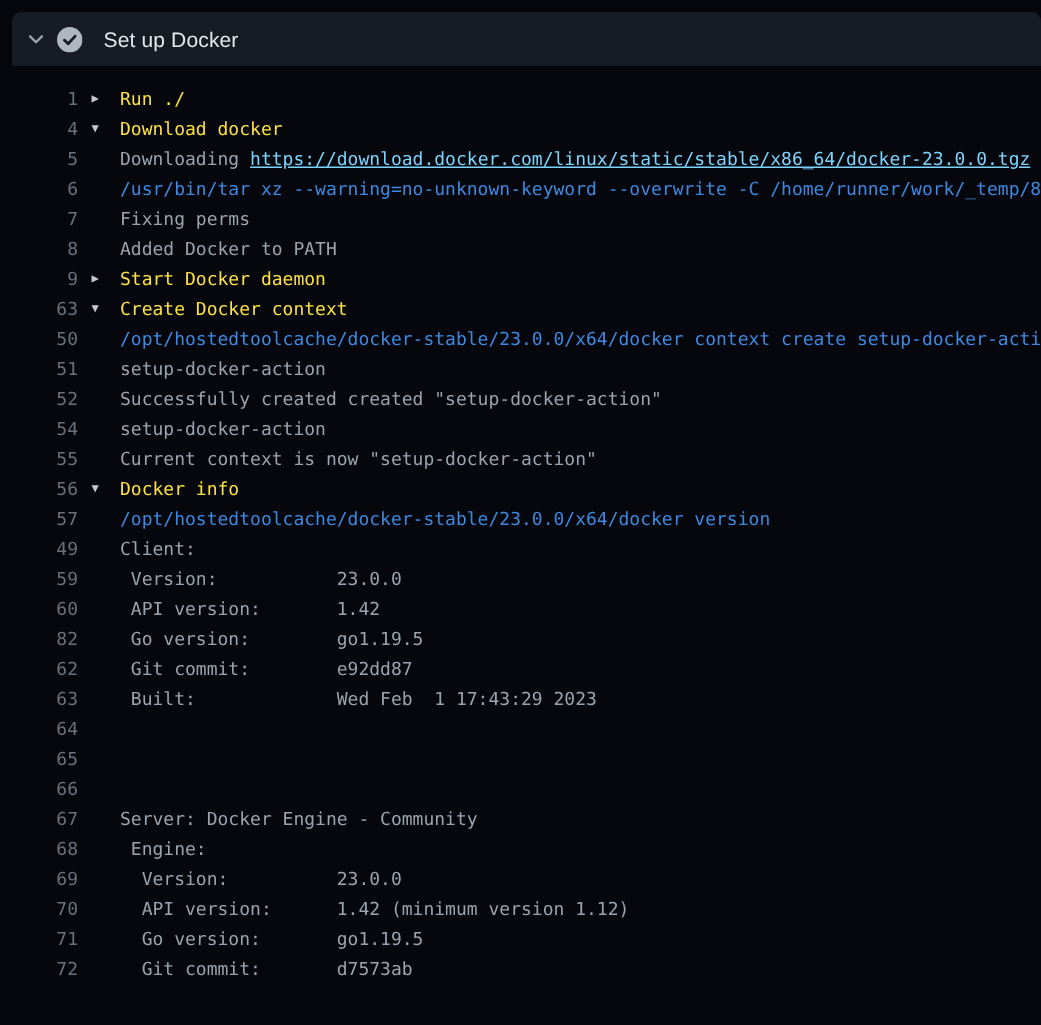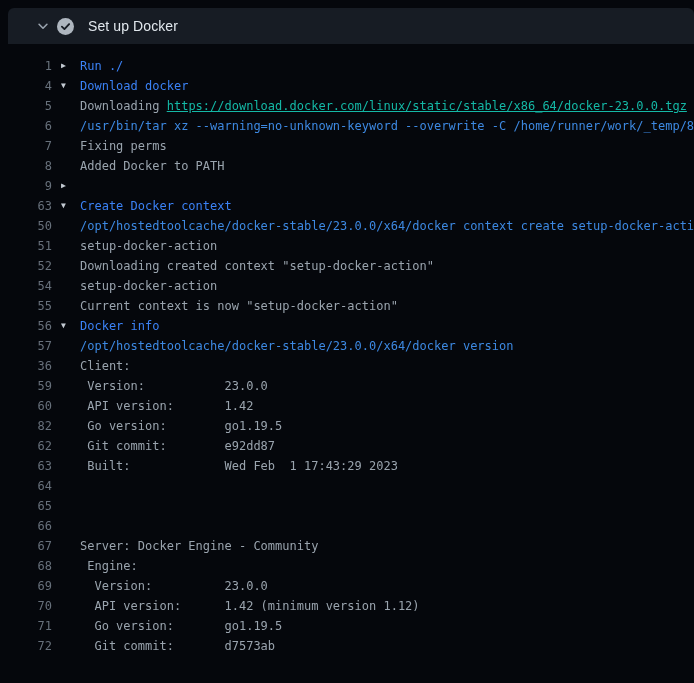--- a/index.html
+++ b/index.html
@@ -6,21 +6,21 @@
   html,body { width:694px; height:683px; overflow:hidden; }
   body {
     background:#05070c;
     font-family:"Liberation Sans", sans-serif;
   }
   .step-header {
     position:absolute; top:8px; left:8px; right:0; height:36px;
     background:#171c24;
     border-radius:6px 6px 0 0;
     display:flex; align-items:center;
-    padding-left:24px;
+    padding-left:5px;
     cursor:pointer;
   }
   .chev-btn {
     width:22px; height:22px; display:flex; align-items:center; justify-content:center;
     background:none; border:none; cursor:pointer; flex:none;
   }
   .status-wrap { margin-left:3px; flex:none; display:flex; align-items:center; }
   .step-title {
     margin-left:14px;
     color:#e2e8ee; font-size:14px; letter-spacing:0.1px;
@@ -36,23 +36,23 @@
   .lnum {
     flex:none; width:52px; text-align:right;
     color:#68717c; text-decoration:none; cursor:pointer;
   }
   .exp {
     flex:none; width:28px; padding-left:9px;
     font-size:8px; line-height:20px;
     color:#c3cad2; cursor:pointer;
   }
   .txt { flex:none; white-space:pre; color:#9aa4ae; }
-  .txt.group { color:#3b82f6; }
+  .txt.group { color:#fde047; }
   .txt.command { color:#3d89e2; }
-  .loglink { color:#14b8a6; text-decoration:underline; cursor:pointer; }
+  .loglink { color:#7dd3fc; text-decoration:underline; cursor:pointer; }
 </style>
 </head>
 <body>
 
 <div class="step-header">
   <button class="chev-btn">
     <svg width="14" height="14" viewBox="0 0 16 16">
       <path d="M3.5 6 L8 10.5 L12.5 6" fill="none" stroke="#9aa4af" stroke-width="1.8" stroke-linecap="round" stroke-linejoin="round"></path>
     </svg>
   </button>
@@ -65,30 +65,30 @@
   <span class="step-title">Set up Docker</span>
 </div>
 
 <div class="log-area">
     <div class="row"><a class="lnum">1</a><span class="exp">▶</span><span class="txt group">Run ./</span></div>
     <div class="row"><a class="lnum">4</a><span class="exp">▼</span><span class="txt group">Download docker</span></div>
     <div class="row"><a class="lnum">5</a><span class="exp"></span><span class="txt text">Downloading <a class="loglink">https://download.docker.com/linux/static/stable/x86_64/docker-23.0.0.tgz</a></span></div>
     <div class="row"><a class="lnum">6</a><span class="exp"></span><span class="txt command">/usr/bin/tar xz --warning=no-unknown-keyword --overwrite -C /home/runner/work/_temp/8c91</span></div>
     <div class="row"><a class="lnum">7</a><span class="exp"></span><span class="txt text">Fixing perms</span></div>
     <div class="row"><a class="lnum">8</a><span class="exp"></span><span class="txt text">Added Docker to PATH</span></div>
-    <div class="row"><a class="lnum">9</a><span class="exp">▶</span></div>
+    <div class="row"><a class="lnum">9</a><span class="exp">▶</span><span class="txt group">Start Docker daemon</span></div>
     <div class="row"><a class="lnum">63</a><span class="exp">▼</span><span class="txt group">Create Docker context</span></div>
     <div class="row"><a class="lnum">50</a><span class="exp"></span><span class="txt command">/opt/hostedtoolcache/docker-stable/23.0.0/x64/docker context create setup-docker-action</span></div>
     <div class="row"><a class="lnum">51</a><span class="exp"></span><span class="txt text">setup-docker-action</span></div>
-    <div class="row"><a class="lnum">52</a><span class="exp"></span><span class="txt text">Downloading created context "setup-docker-action"</span></div>
+    <div class="row"><a class="lnum">52</a><span class="exp"></span><span class="txt text">Successfully created created "setup-docker-action"</span></div>
     <div class="row"><a class="lnum">54</a><span class="exp"></span><span class="txt text">setup-docker-action</span></div>
     <div class="row"><a class="lnum">55</a><span class="exp"></span><span class="txt text">Current context is now "setup-docker-action"</span></div>
     <div class="row"><a class="lnum">56</a><span class="exp">▼</span><span class="txt group">Docker info</span></div>
     <div class="row"><a class="lnum">57</a><span class="exp"></span><span class="txt command">/opt/hostedtoolcache/docker-stable/23.0.0/x64/docker version</span></div>
-    <div class="row"><a class="lnum">36</a><span class="exp"></span><span class="txt text">Client:</span></div>
+    <div class="row"><a class="lnum">49</a><span class="exp"></span><span class="txt text">Client:</span></div>
     <div class="row"><a class="lnum">59</a><span class="exp"></span><span class="txt text"> Version:           23.0.0</span></div>
     <div class="row"><a class="lnum">60</a><span class="exp"></span><span class="txt text"> API version:       1.42</span></div>
     <div class="row"><a class="lnum">82</a><span class="exp"></span><span class="txt text"> Go version:        go1.19.5</span></div>
     <div class="row"><a class="lnum">62</a><span class="exp"></span><span class="txt text"> Git commit:        e92dd87</span></div>
     <div class="row"><a class="lnum">63</a><span class="exp"></span><span class="txt text"> Built:             Wed Feb  1 17:43:29 2023</span></div>
     <div class="row"><a class="lnum">64</a><span class="exp"></span></div>
     <div class="row"><a class="lnum">65</a><span class="exp"></span></div>
     <div class="row"><a class="lnum">66</a><span class="exp"></span><span class="txt text"></span></div>
     <div class="row"><a class="lnum">67</a><span class="exp"></span><span class="txt text">Server: Docker Engine - Community</span></div>
     <div class="row"><a class="lnum">68</a><span class="exp"></span><span class="txt text"> Engine:</span></div>

